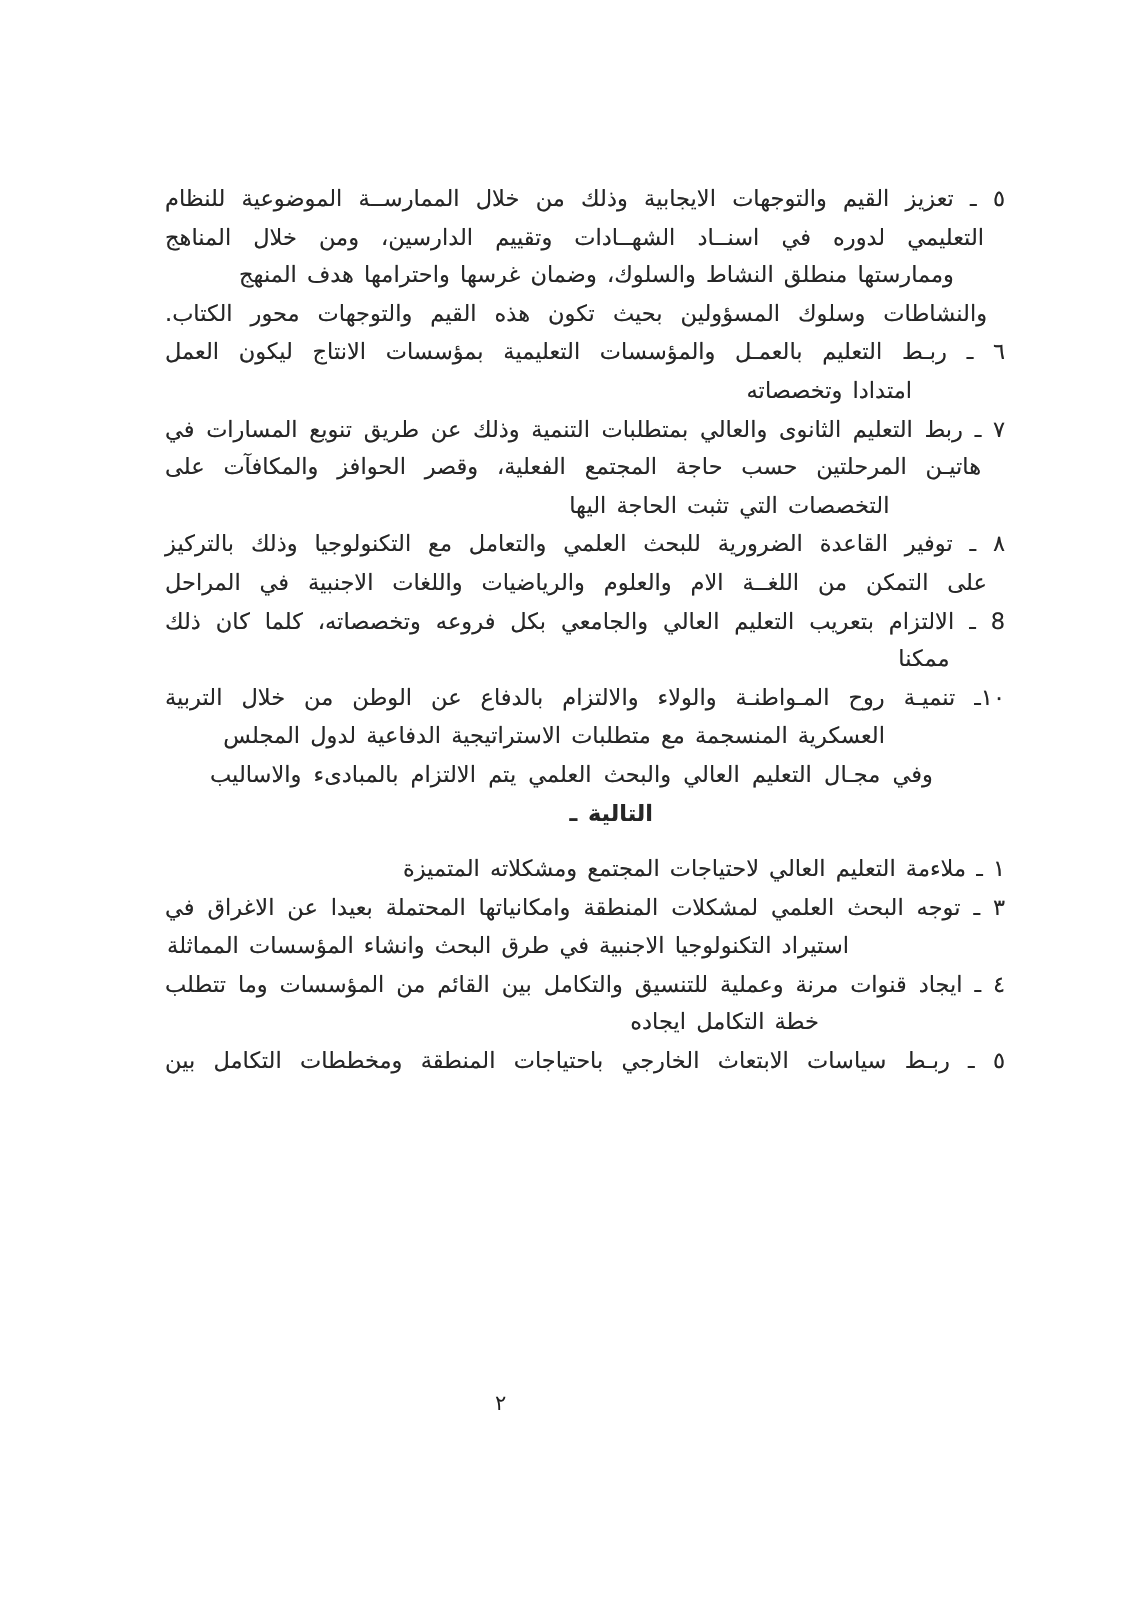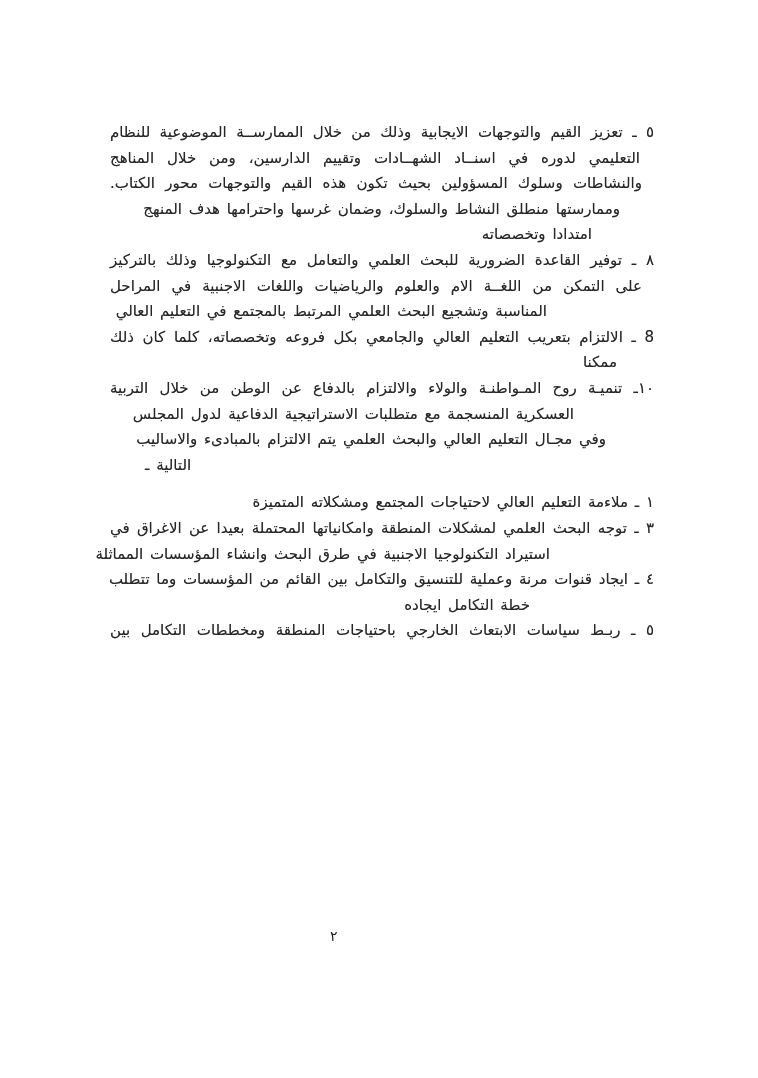--- a/index.html
+++ b/index.html
@@ -7,69 +7,75 @@
     width:758px;height:1078px;
     background:#ffffff;
     position:relative;
     font-family:"DejaVu Sans", sans-serif;
     color:#262626;
     overflow:hidden;
   }
   .doc{
     position:absolute;
     top:120px;
-    right:104px;
+    right:88px;
     left:110px;
     direction:rtl;
     font-size:15px;
     word-spacing:2px;
     text-shadow:0 0 0.4px rgba(40,40,40,0.45);
   }
   .ln{
     line-height:25.6px;
     white-space:nowrap;
     text-align:right;
   }
   .j{
     text-align:justify;
     text-align-last:justify;
   }
   .left{
-    text-align:left;
+    text-align:center;
     white-space:nowrap;
+    font-weight:bold;
   }
   .gap{height:12px;}
   .page-num{
     position:absolute;
     top:928px;
     left:330px;
     font-size:14px;
     color:#1e1e1e;
     direction:rtl;
   }
 </style>
 </head>
 <body>
 
 <div class="doc">
 
   <div>
     <div>
       <div class="ln j">٥ ـ تعزيز القيم والتوجهات الايجابية وذلك من خلال الممارســة الموضوعية للنظام</div>
       <div class="ln j" style="padding-right:14px">التعليمي لدوره في اسنــاد الشهــادات وتقييم الدارسين، ومن خلال المناهج</div>
+      <div class="ln" style="padding-right:34px">وممارستها منطلق النشاط والسلوك، وضمان غرسها واحترامها هدف المنهج</div>
       <div class="ln j" style="padding-right:12px">والنشاطات وسلوك المسؤولين بحيث تكون هذه القيم والتوجهات محور الكتاب.</div>
-      <div class="ln" style="padding-right:34px">وممارستها منطلق النشاط والسلوك، وضمان غرسها واحترامها هدف المنهج</div>
     </div>
     <div>
+      <div class="ln j">٦ ـ ربـط التعليم بالعمـل والمؤسسات التعليمية بمؤسسات الانتاج ليكون العمل</div>
       <div class="ln" style="padding-right:62px">امتدادا وتخصصاته</div>
+    </div>
+    <div>
+      <div class="ln j">٧ ـ ربط التعليم الثانوى والعالي بمتطلبات التنمية وذلك عن طريق تنويع المسارات في</div>
+      <div class="ln j" style="padding-right:16px">هاتيـن المرحلتين حسب حاجة المجتمع الفعلية، وقصر الحوافز والمكافآت على</div>
+      <div class="ln" style="padding-right:77px">التخصصات التي تثبت الحاجة اليها</div>
     </div>
     <div>
       <div class="ln j">٨ ـ توفير القاعدة الضرورية للبحث العلمي والتعامل مع التكنولوجيا وذلك بالتركيز</div>
       <div class="ln j" style="padding-right:12px">على التمكن من اللغــة الام والعلوم والرياضيات واللغات الاجنبية في المراحل</div>
-      <div class="ln" style="padding-right:107px">المناسبة وتشجيع البحث العلمي المرتبط بالمجتمع في التعليم العالي</div>
     </div>
     <div>
       <div class="ln j">8 ـ الالتزام بتعريب التعليم العالي والجامعي بكل فروعه وتخصصاته، كلما كان ذلك</div>
       <div class="ln" style="padding-right:37px">ممكنا</div>
     </div>
     <div>
       <div class="ln j">١٠ـ تنميـة روح المـواطنـة والولاء والالتزام بالدفاع عن الوطن من خلال التربية</div>
       <div class="ln" style="padding-right:80px">العسكرية المنسجمة مع متطلبات الاستراتيجية الدفاعية لدول المجلس</div>
     </div>
   </div>

